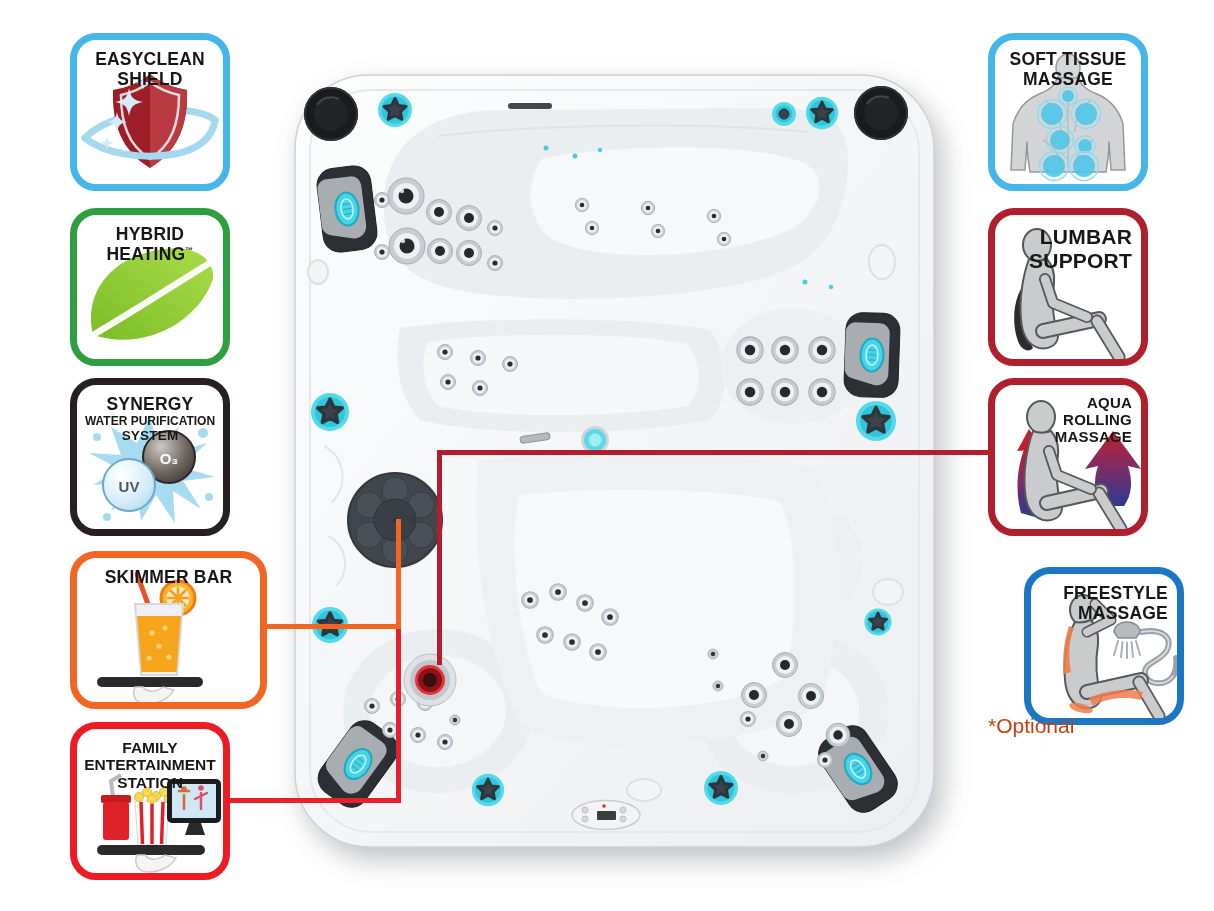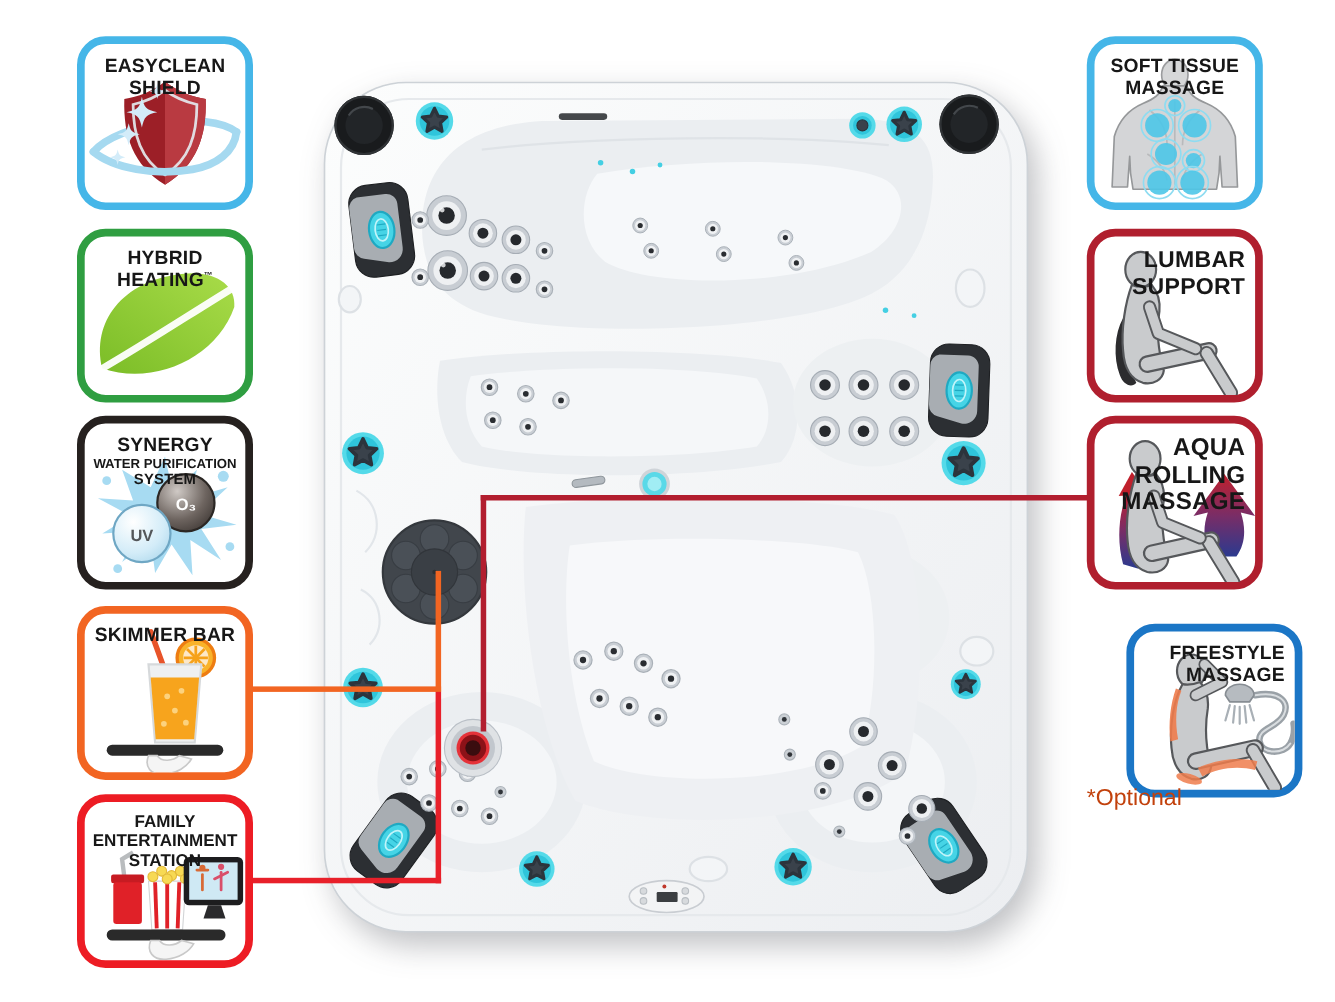--- a/index.html
+++ b/index.html
@@ -10,21 +10,21 @@
 
   .cline{position:absolute;z-index:5;}
 
   .badge{position:absolute;width:146px;height:144px;background:#fff;
          border:7px solid #000;border-radius:26px;z-index:6;}
   .bi{position:absolute;left:0;top:0;width:146px;height:144px;z-index:1;}
   .bt{position:absolute;top:10px;left:4px;right:4px;text-align:center;font-weight:700;
       color:#171717;font-size:17.5px;line-height:1.12;letter-spacing:.2px;z-index:2;}
   .bt.right{left:auto;right:9px;text-align:right;}
   .bt.fam{font-size:15.5px;letter-spacing:0;}
-  .bt.aqua{font-size:22px;}
+  .bt.aqua{font-size:15px;}
   .bt.lum{font-size:21px;}
   .bt .l2s{display:block;font-size:12px;letter-spacing:0;}
   .bt .l3s{display:block;font-size:13.5px;}
   .tm{font-size:8px;vertical-align:super;font-weight:700;}
   .optional{position:absolute;left:988px;top:714px;font-size:21px;color:#c2410c;z-index:6;}
   .o3t{font:700 15px "Liberation Sans",sans-serif;fill:#fff;}
   .uvt{font:700 15px "Liberation Sans",sans-serif;fill:#54575a;}
   text{text-anchor:middle;}
 </style>
 </head>
@@ -307,21 +307,21 @@
         <circle cx="126" cy="48" r="5" fill="#a7dbf2"></circle>
       <circle cx="132" cy="112" r="4" fill="#a7dbf2"></circle>
         <circle cx="30" cy="132" r="4" fill="#a7dbf2"></circle>
       <circle cx="92" cy="72" r="26" fill="url(#o3g)" stroke="#2b2724" stroke-width="2"></circle>
       <text x="92" y="79" class="o3t">O₃</text>
       <circle cx="52" cy="100" r="26" fill="url(#uvg)" stroke="#6fa7c4" stroke-width="2"></circle>
       <text x="52" y="107" class="uvt">UV</text>
     </svg>
   </div>
 
-  <div class="badge" style="left: 70px; top: 551px; border-color: rgb(242, 101, 34);">
+  <div class="badge" style="left: 70px; top: 551px; border-color: rgb(242, 101, 34); padding-left: 37px;">
     <div class="bt">
       <span>SKIMMER BAR</span>
     </div>
     <svg class="bi" viewBox="0 0 146 144">
       <rect x="-2.5" y="-2" width="5" height="58" rx="2.5" fill="#e8542a" transform="translate(60,16) rotate(-20)"></rect>
       <g transform="translate(101,40)">
         <circle r="17" fill="#f9b32a" stroke="#ee7d12" stroke-width="3"></circle>
         <circle r="11.5" fill="#fde8c6"></circle>
         <g stroke="#f6a21a" stroke-width="2.5">
             <line x1="-11" y1="0" x2="11" y2="0"></line>

